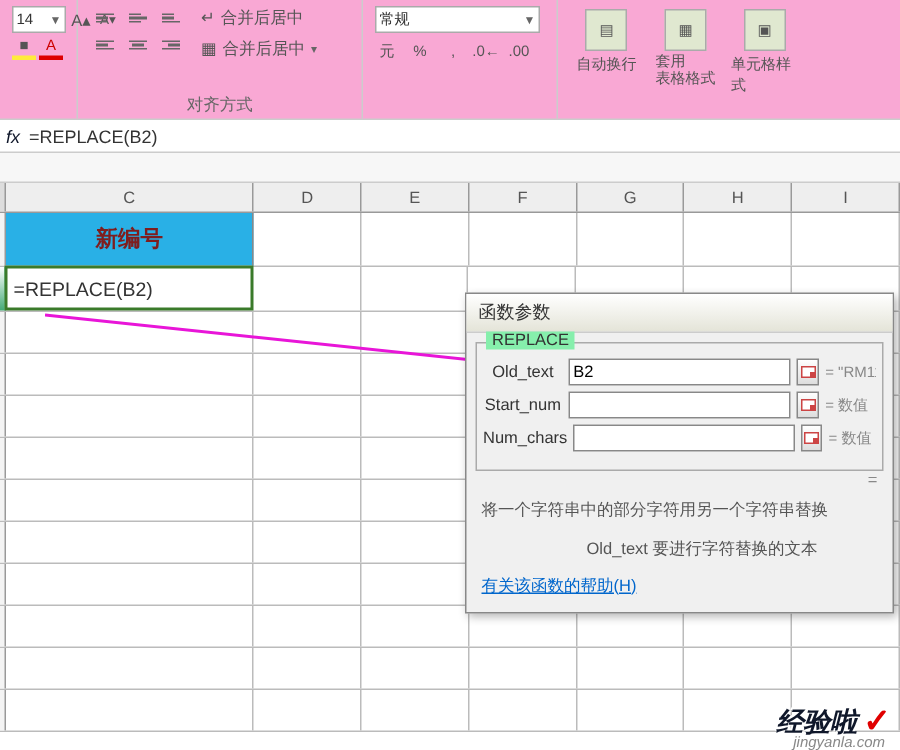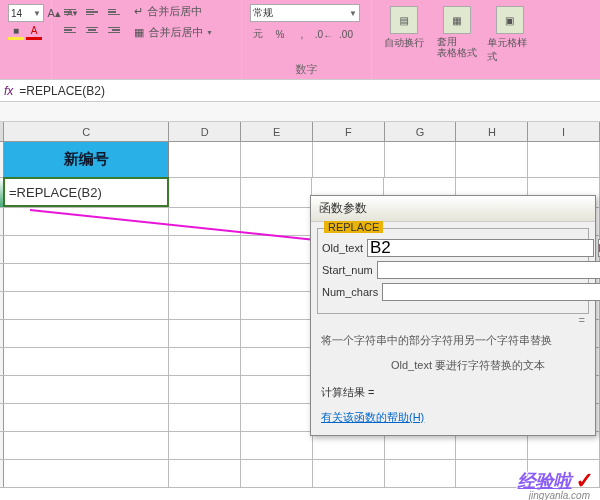--- a/index.html
+++ b/index.html
@@ -19,66 +19,66 @@
 .align-lines { display:flex; flex-direction:column; gap:1px; }
 .al { width:12px; height:1.5px; background:#666; }
 .al.s { width:8px; }
 .wrap-item { display:flex; align-items:center; gap:4px; font-size:11px; color:#555; }
 .combo { height: 18px; border:1px solid #aaa; background:#fff; font-size:10px; display:flex; align-items:center; justify-content:space-between; padding:0 2px; }
 .big-btn { display:flex; flex-direction:column; align-items:center; width:50px; font-size:10px; color:#555; gap:2px; padding:2px; }
 .big-ico { width:28px; height:28px; background:#e0e8d0; border:1px solid #aaa; display:flex; align-items:center; justify-content:center; }
 
 
 .formula-bar { height: 22px; border-bottom:1px solid #ccc; display:flex; align-items:center; padding:0 4px; gap:6px; }
-.fx { font-style:italic; color:#701a75; font-size:12px; }
+.fx { font-style:italic; color:#0f172a; font-size:12px; }
 .formula-input { flex:1; font-size:12px; }
 
 
 .strip { height: 20px; background:#f7f7f7; border-bottom:1px solid #ccc; }
 
 
 .grid-wrap { position:relative; }
 .col-headers { display:flex; height:20px; background:#eee; border-bottom:1px solid #999; }
 .col-h { border-right:1px solid #999; display:flex; align-items:center; justify-content:center; color:#555; font-size:11px; }
 .col-w-stub { width:4px; background:#ddd; border-right:1px solid #999; }
 .w-c { width:166px; } .w-s { width:72px; }
 .rows { }
 .row { display:flex; height:28px; border-bottom:1px solid #bbb; }
 .cell { border-right:1px solid #bbb; display:flex; align-items:center; padding:0 4px; font-size:12px; }
 .stub { width:4px; background:#f4f4f4; border-right:1px solid #999; }
-.header-cell { background:#29b0e6; color:#0f172a; font-weight:bold; justify-content:center; border-right:1px solid #888; font-size:15px; }
+.header-cell { background:#29b0e6; color:#7f1d1d; font-weight:bold; justify-content:center; border-right:1px solid #888; font-size:15px; }
 .sel-cell { border:2px solid #3a7a2a; margin:-1px 0 0 -1px; }
 .row-sel-stub { background:linear-gradient(#fff,#4a7); border-right:1px solid #2a6; width:4px; }
 
 
 .dialog { position:absolute; left:310px; top:195px; width:286px; background:#f0f0f0; border:1px solid #888; box-shadow:2px 2px 6px rgba(0,0,0,.3); font-size:11px; }
 .dlg-title { background:linear-gradient(#fff,#e4e4d8); padding:4px 8px; font-size:12px; border-bottom:1px solid #ccc; }
 .fieldset { margin:6px 6px 0; border:1px solid #aaa; padding:6px 4px 8px; position:relative; }
-.fs-legend { position:absolute; top:-8px; left:6px; background:#eab308; padding:0 4px; font-size:11px; }
+.fs-legend { position:absolute; top:-8px; left:6px; background:#86efac; padding:0 4px; font-size:11px; }
 .param-row { display:flex; align-items:center; margin:4px 0; gap:4px; }
 .param-label { width:66px; text-align:center; color:#333; }
-.param-input { flex:1; height:18px; border:1px solid #888; background:#fff; padding:0 2px; font-size:17px; }
+.param-input { flex:1; height:18px; border:1px solid #888; background:#fff; padding:0 2px; font-size:11px; }
 .ref-btn { width:18px; height:18px; border:1px solid #888; background:linear-gradient(#fff,#ddd); display:flex; align-items:center; justify-content:center; }
 .ref-ico { width:10px; height:8px; background:#fff; border:1px solid #c44; position:relative; }
 .ref-ico::after { content:""; position:absolute; right:-1px; bottom:-1px; width:4px; height:4px; background:#c44; }
 .param-val { width:42px; color:#888; font-size:10px; white-space:nowrap; overflow:hidden; }
 .desc { padding:6px 10px; color:#555; line-height:1.6; }
 .desc-sub { padding:2px 10px 6px 80px; color:#555; }
 .eq { text-align:right; padding-right:10px; color:#888; }
 .result-row { padding:6px 10px; color:#333; border-top:0; }
 .help-link { padding:4px 10px 10px; }
 .help-link a { color:#0066cc; text-decoration:underline; font-size:11px; }
 
 
 .anno-text { position:absolute; left:438px; top:206px; color:#e815d8; font-size:13px; }
 .arrow-svg { position:absolute; left:30px; top:190px; pointer-events:none; }
 
 
 .watermark { position:absolute; right:6px; bottom:6px; display:flex; align-items:center; gap:4px; }
-.wm-txt { font-weight:bold; font-style:italic; font-size:18px; color:#8b5cf6; text-shadow:1px 1px 0 #fff, -1px -1px 0 #fff;text-decoration:underline; }
+.wm-txt { font-weight:bold; font-style:italic; font-size:18px; color:#0f172a; text-shadow:1px 1px 0 #fff, -1px -1px 0 #fff; }
 .wm-check { color:#e00000; font-size:22px; font-weight:bold; }
 .wm-url { position:absolute; right:10px; bottom:-1px; font-size:10px; color:#888; font-style:italic;margin-left:36px; }
 
 .chev { font-size:8px; color:#666; }
 </style>
 </head>
 <body>
 
 <div class="ribbon">
   <div class="ribbon-group" style="width:52px">
@@ -152,37 +152,37 @@
             <span>↵</span>
             <span>合并后居中</span>
           </div>
         <div class="wrap-item">
             <span>▦</span>
             <span>合并后居中</span>
             <span class="chev">▾</span>
           </div>
       </div>
     </div>
+    <div class="ribbon-group-title">对齐方式</div>
   </div>
 
   <div class="ribbon-group" style="width:130px">
     <div class="group-body" style="flex-direction:column;gap:4px;width:100%">
       <div class="combo" style="width:110px">
           <span>常规</span>
           <span class="chev">▼</span>
         </div>
       <div style="display:flex;gap:6px">
         <span class="mini-btn">元</span>
         <span class="mini-btn">%</span>
         <span class="mini-btn">,</span>
         <span class="mini-btn">.0←</span>
         <span class="mini-btn">.00</span>
       </div>
     </div>
-    <div class="ribbon-group-title">数字</div>
   </div>
 
   <div class="ribbon-group" style="width:170px;border-right:none">
     <div class="group-body">
       <div class="big-btn">
           <div class="big-ico">▤</div>
           <span>自动换行</span>
         </div>
       <div class="big-btn">
           <div class="big-ico">▦</div>
@@ -374,21 +374,20 @@
       <input class="param-input" style="">
       <div class="ref-btn">
           <div class="ref-ico"></div>
         </div>
       <div class="param-val">= 数值</div>
     </div>
   </div>
   <div class="eq">=</div>
   <div class="desc">将一个字符串中的部分字符用另一个字符串替换</div>
   <div class="desc-sub">Old_text  要进行字符替换的文本</div>
-  <div class="result-row">计算结果 =</div>
   <div class="help-link"><a>有关该函数的帮助(H)</a></div>
 </div>
 
 <div class="watermark">
   <span class="wm-txt">经验啦</span>
   <span class="wm-check">✓</span>
 </div>
 <div class="wm-url">jingyanla.com</div>
 
 </body></html>

